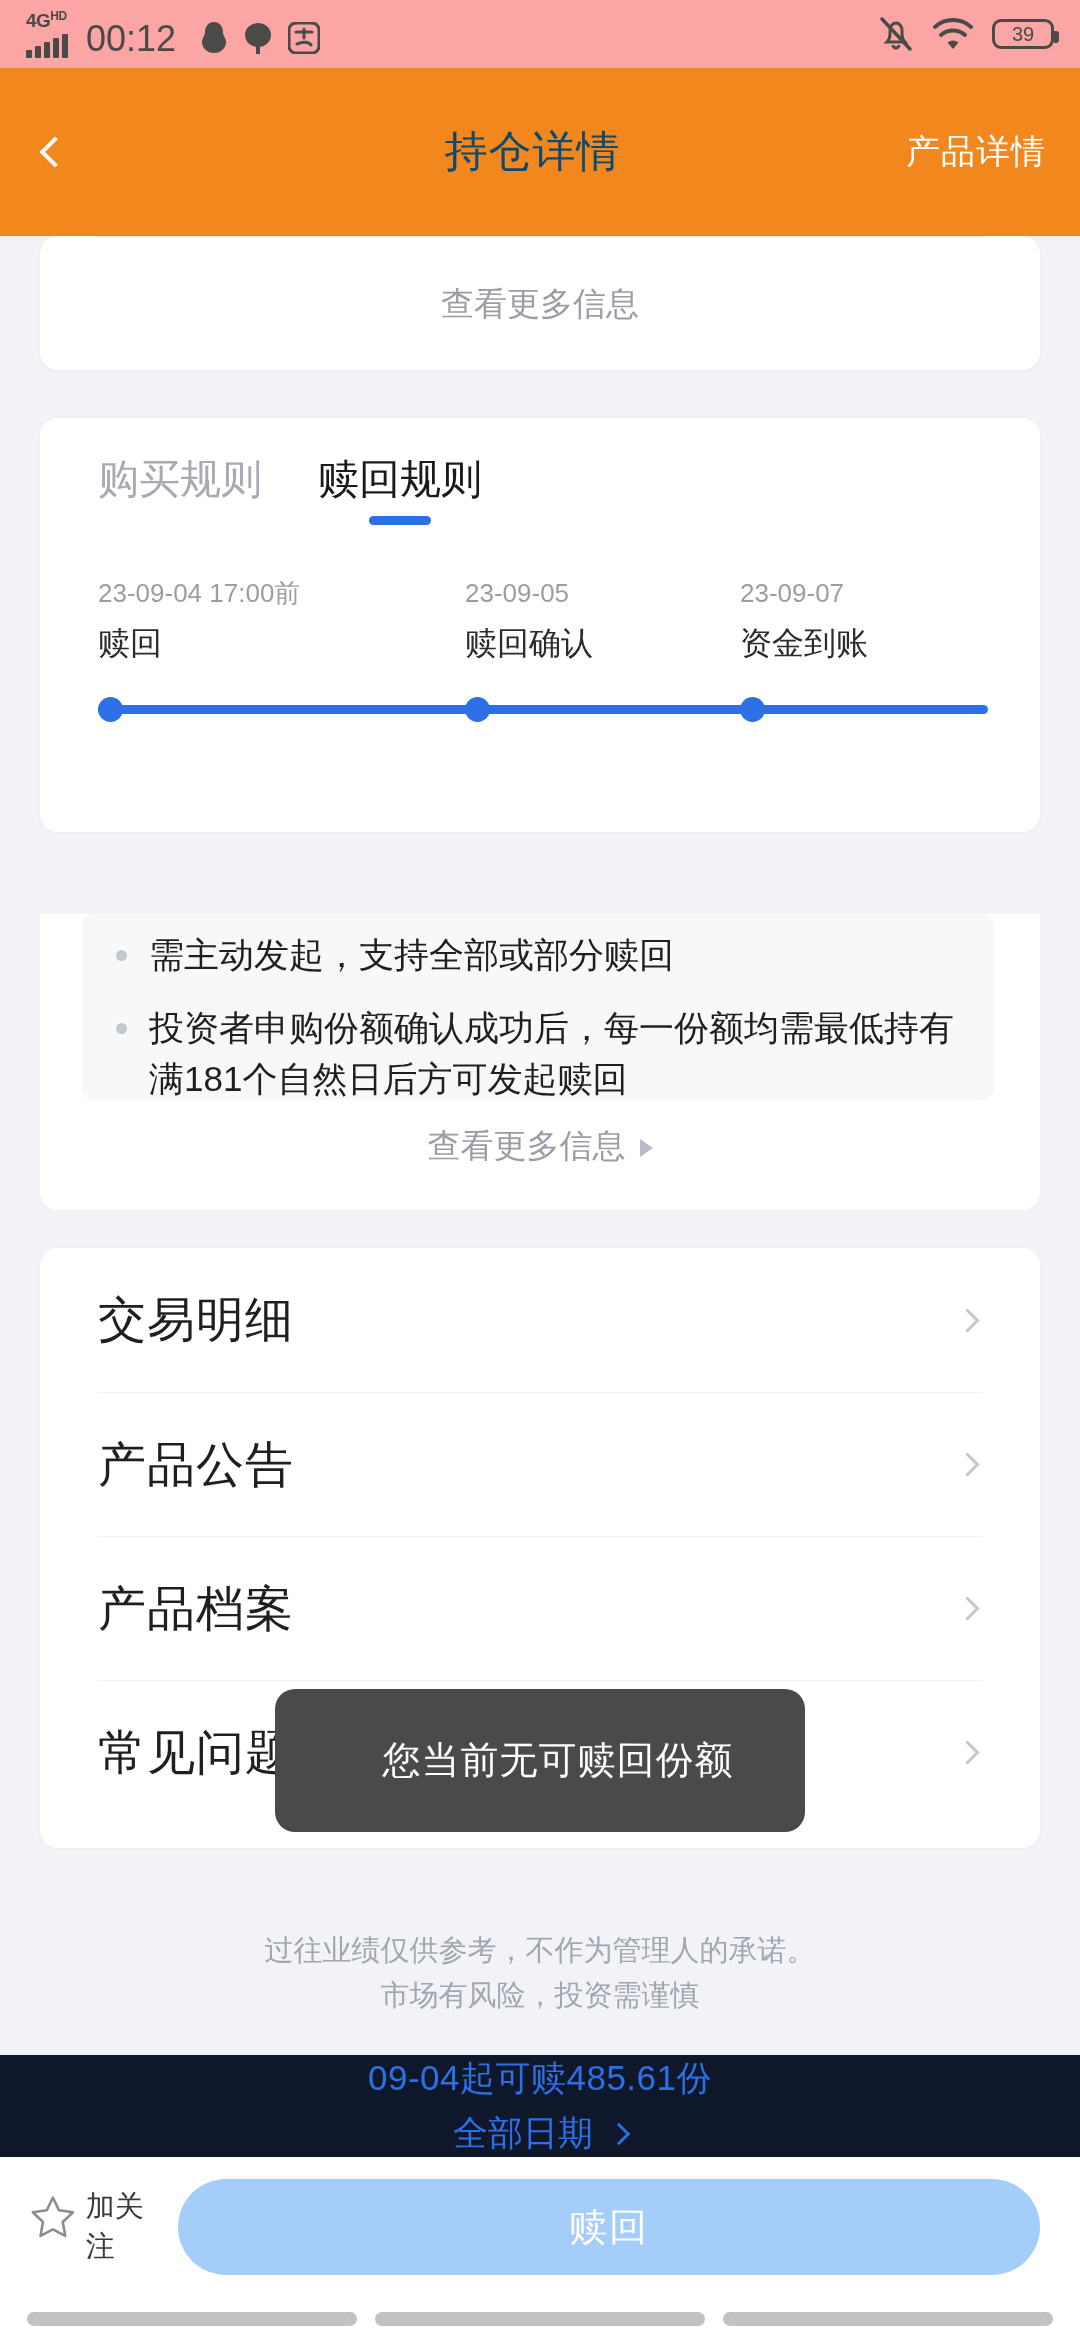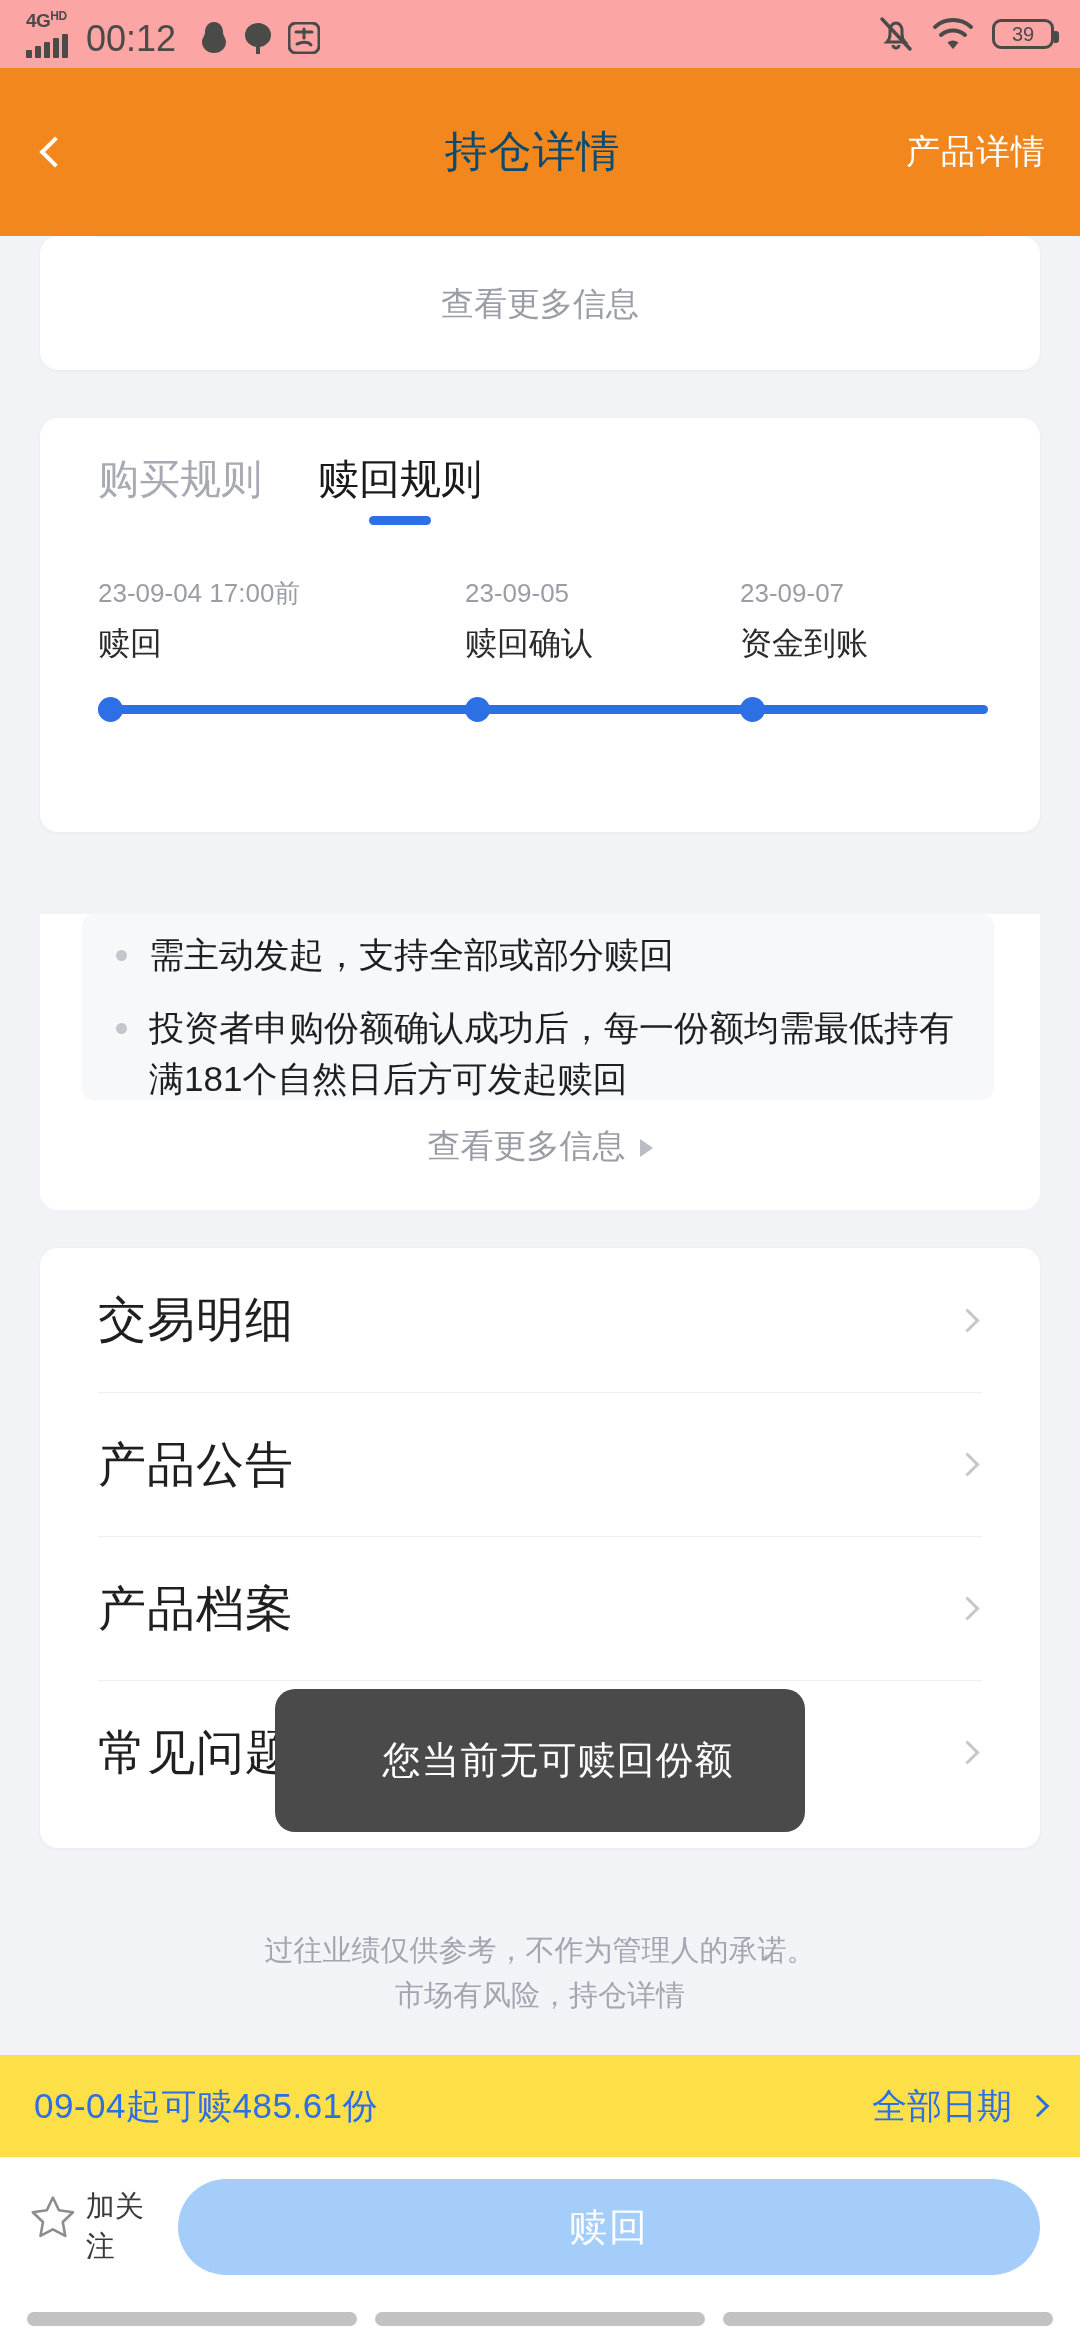--- a/index.html
+++ b/index.html
@@ -148,22 +148,22 @@
 
   
   .disclaimer {
     position:absolute; left:0; right:0; top:1928px; text-align:center;
     font-size:29px; color:#A2A6B0; line-height:1.55;
   }
 
   
   .notice {
     position:absolute; left:0; top:2055px; width:1080px; height:102px;
-    background:#fde047; display:flex; align-items:center;
-    padding:0 34px; justify-content:space-between;
+    background:#0f172a; display:flex; align-items:center;
+    padding:0 14px; justify-content:space-between;flex-direction:column;
   }
   .notice-left { font-size:35px; color:#2D6FE4; letter-spacing:0.5px; }
   .notice-right { font-size:35px; color:#2D6FE4; display:flex; align-items:center; gap:18px; }
   .notice-chev {
     width:16px; height:16px; border-top:3px solid #2D6FE4;
     border-right:3px solid #2D6FE4; transform:rotate(45deg);
   }
 
   
   .actionbar {
@@ -325,21 +325,21 @@
       <span class="menu-chev"></span>
     </div>
   </div>
 
   <div class="toast">
     <span class="toast-text">您当前无可赎回份额</span>
   </div>
 
   <div class="disclaimer">
     <div>过往业绩仅供参考，不作为管理人的承诺。</div>
-    <div>市场有风险，持仓详情</div>
+    <div>市场有风险，投资需谨慎</div>
   </div>
 
   <div class="notice">
     <span class="notice-left">09-04起可赎485.61份</span>
     <span class="notice-right">
       <span>全部日期</span>
       <span class="notice-chev"></span>
     </span>
   </div>
 

